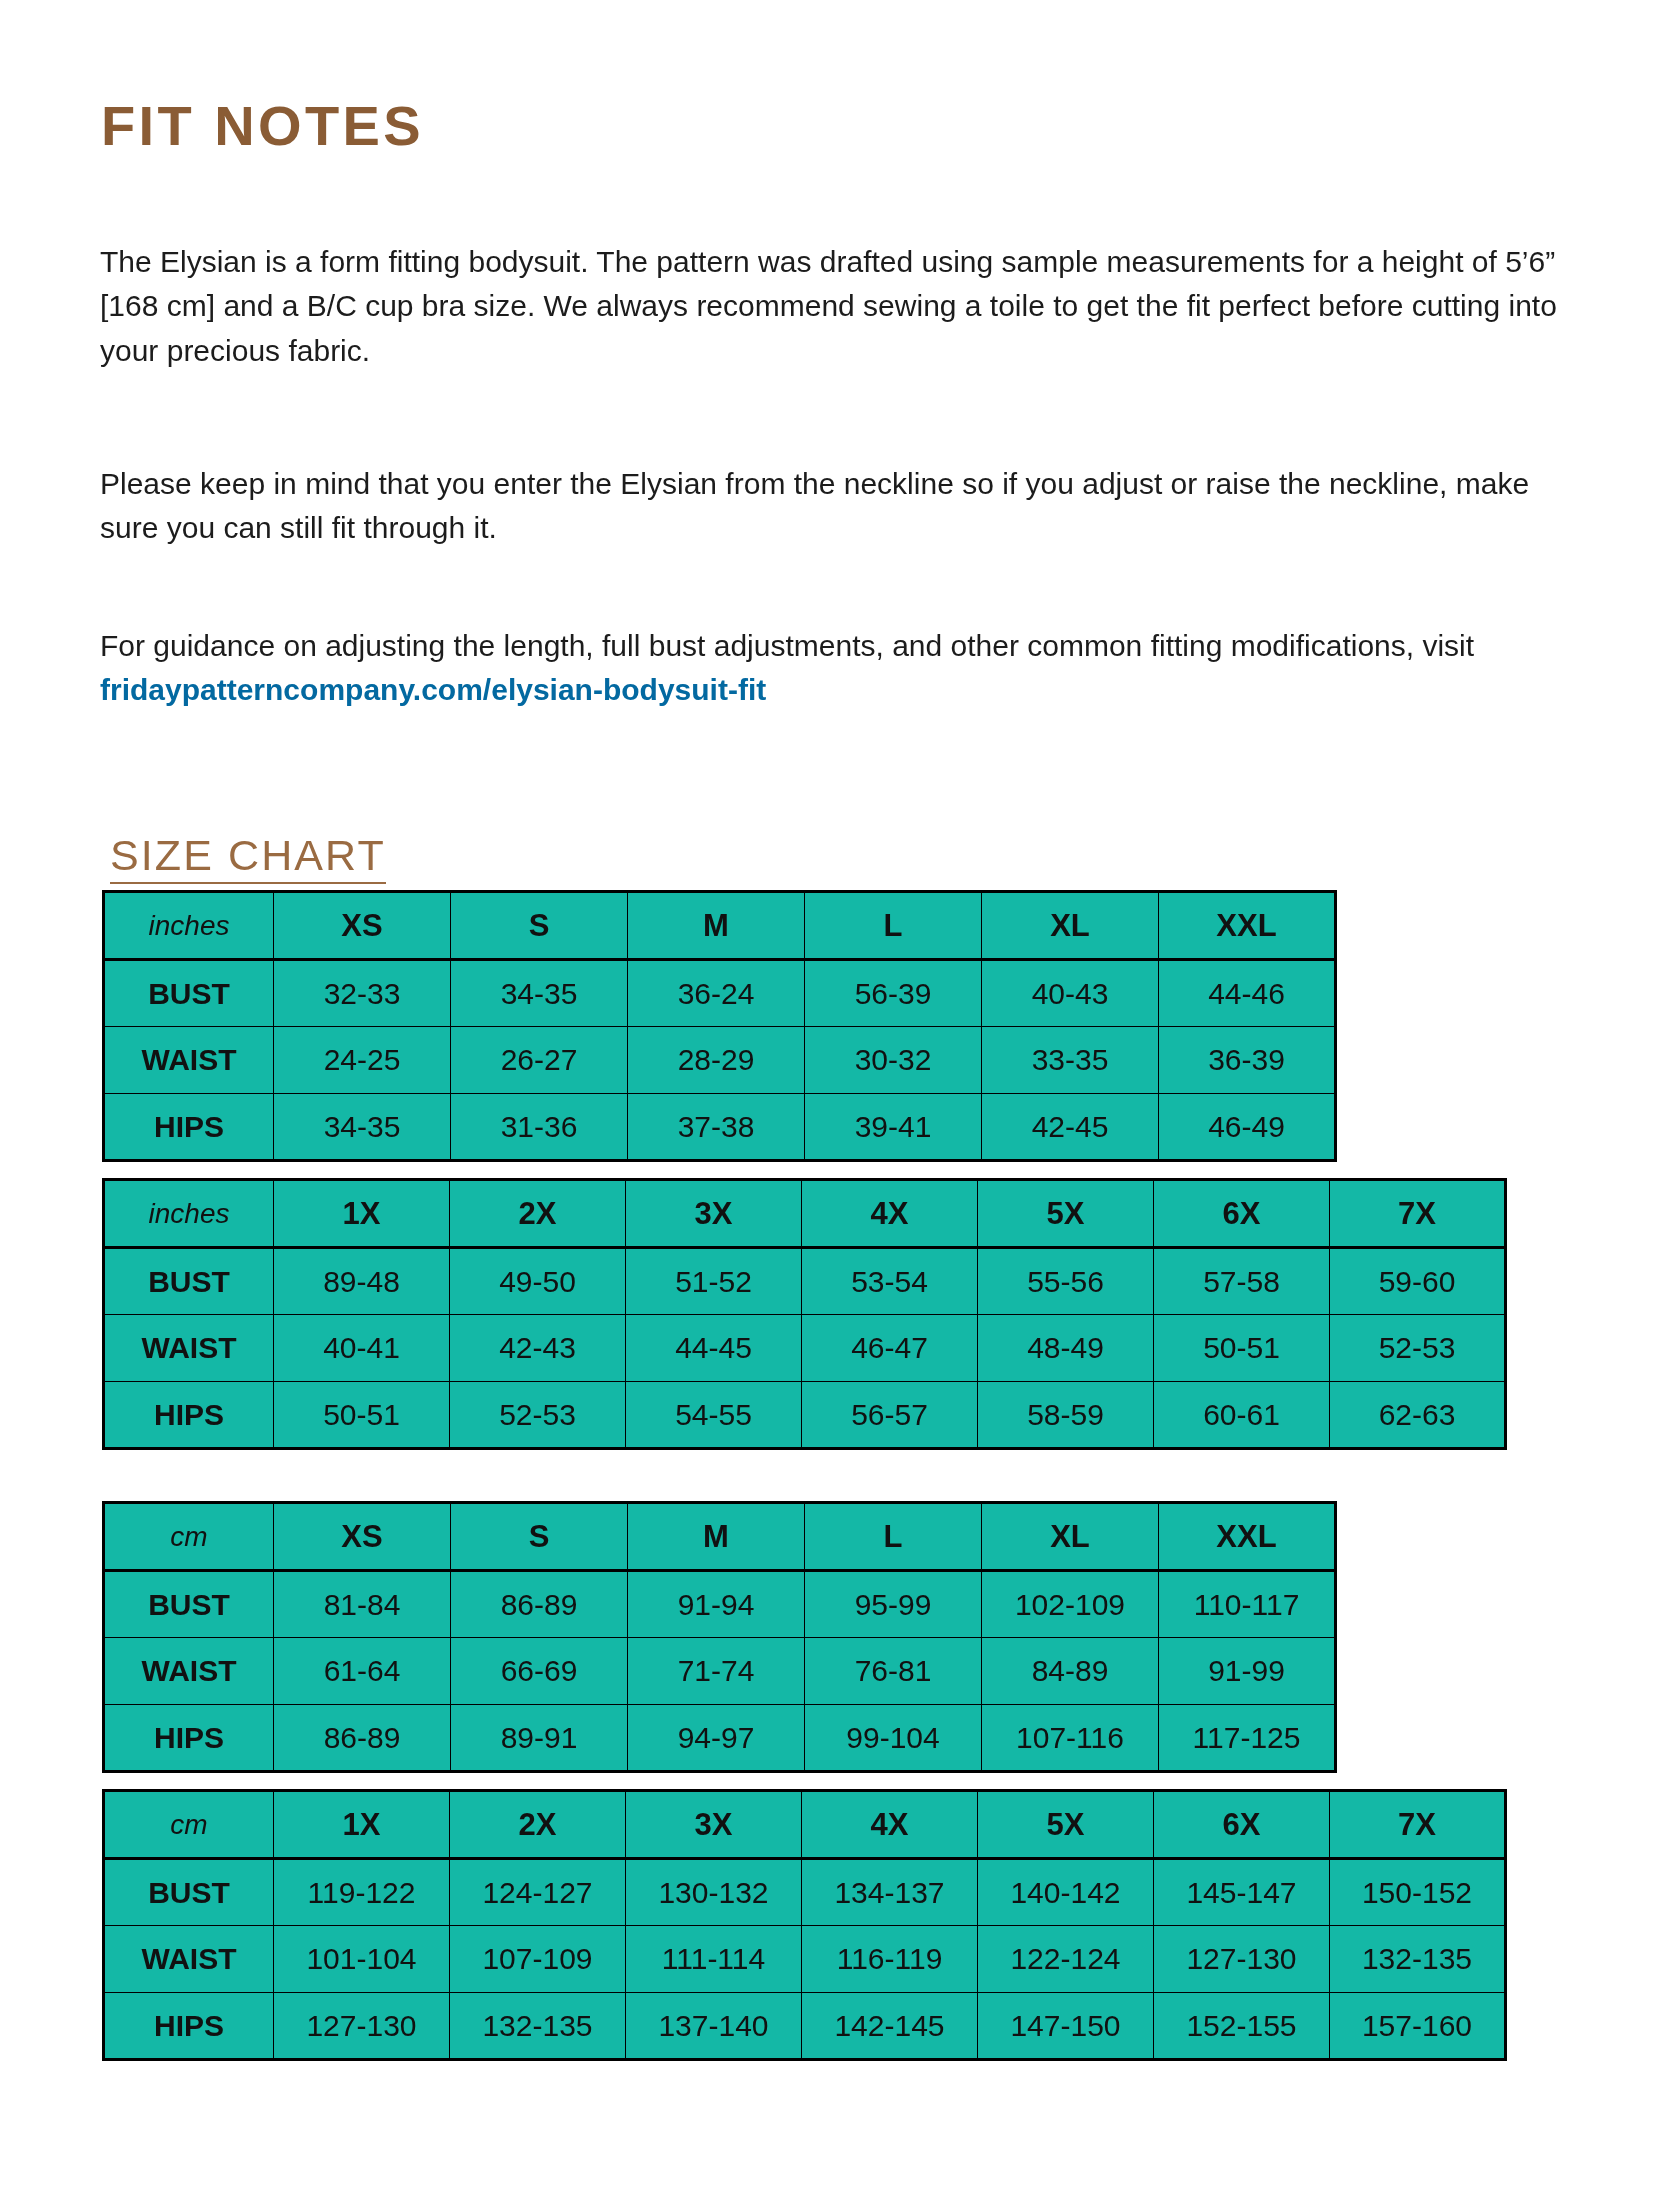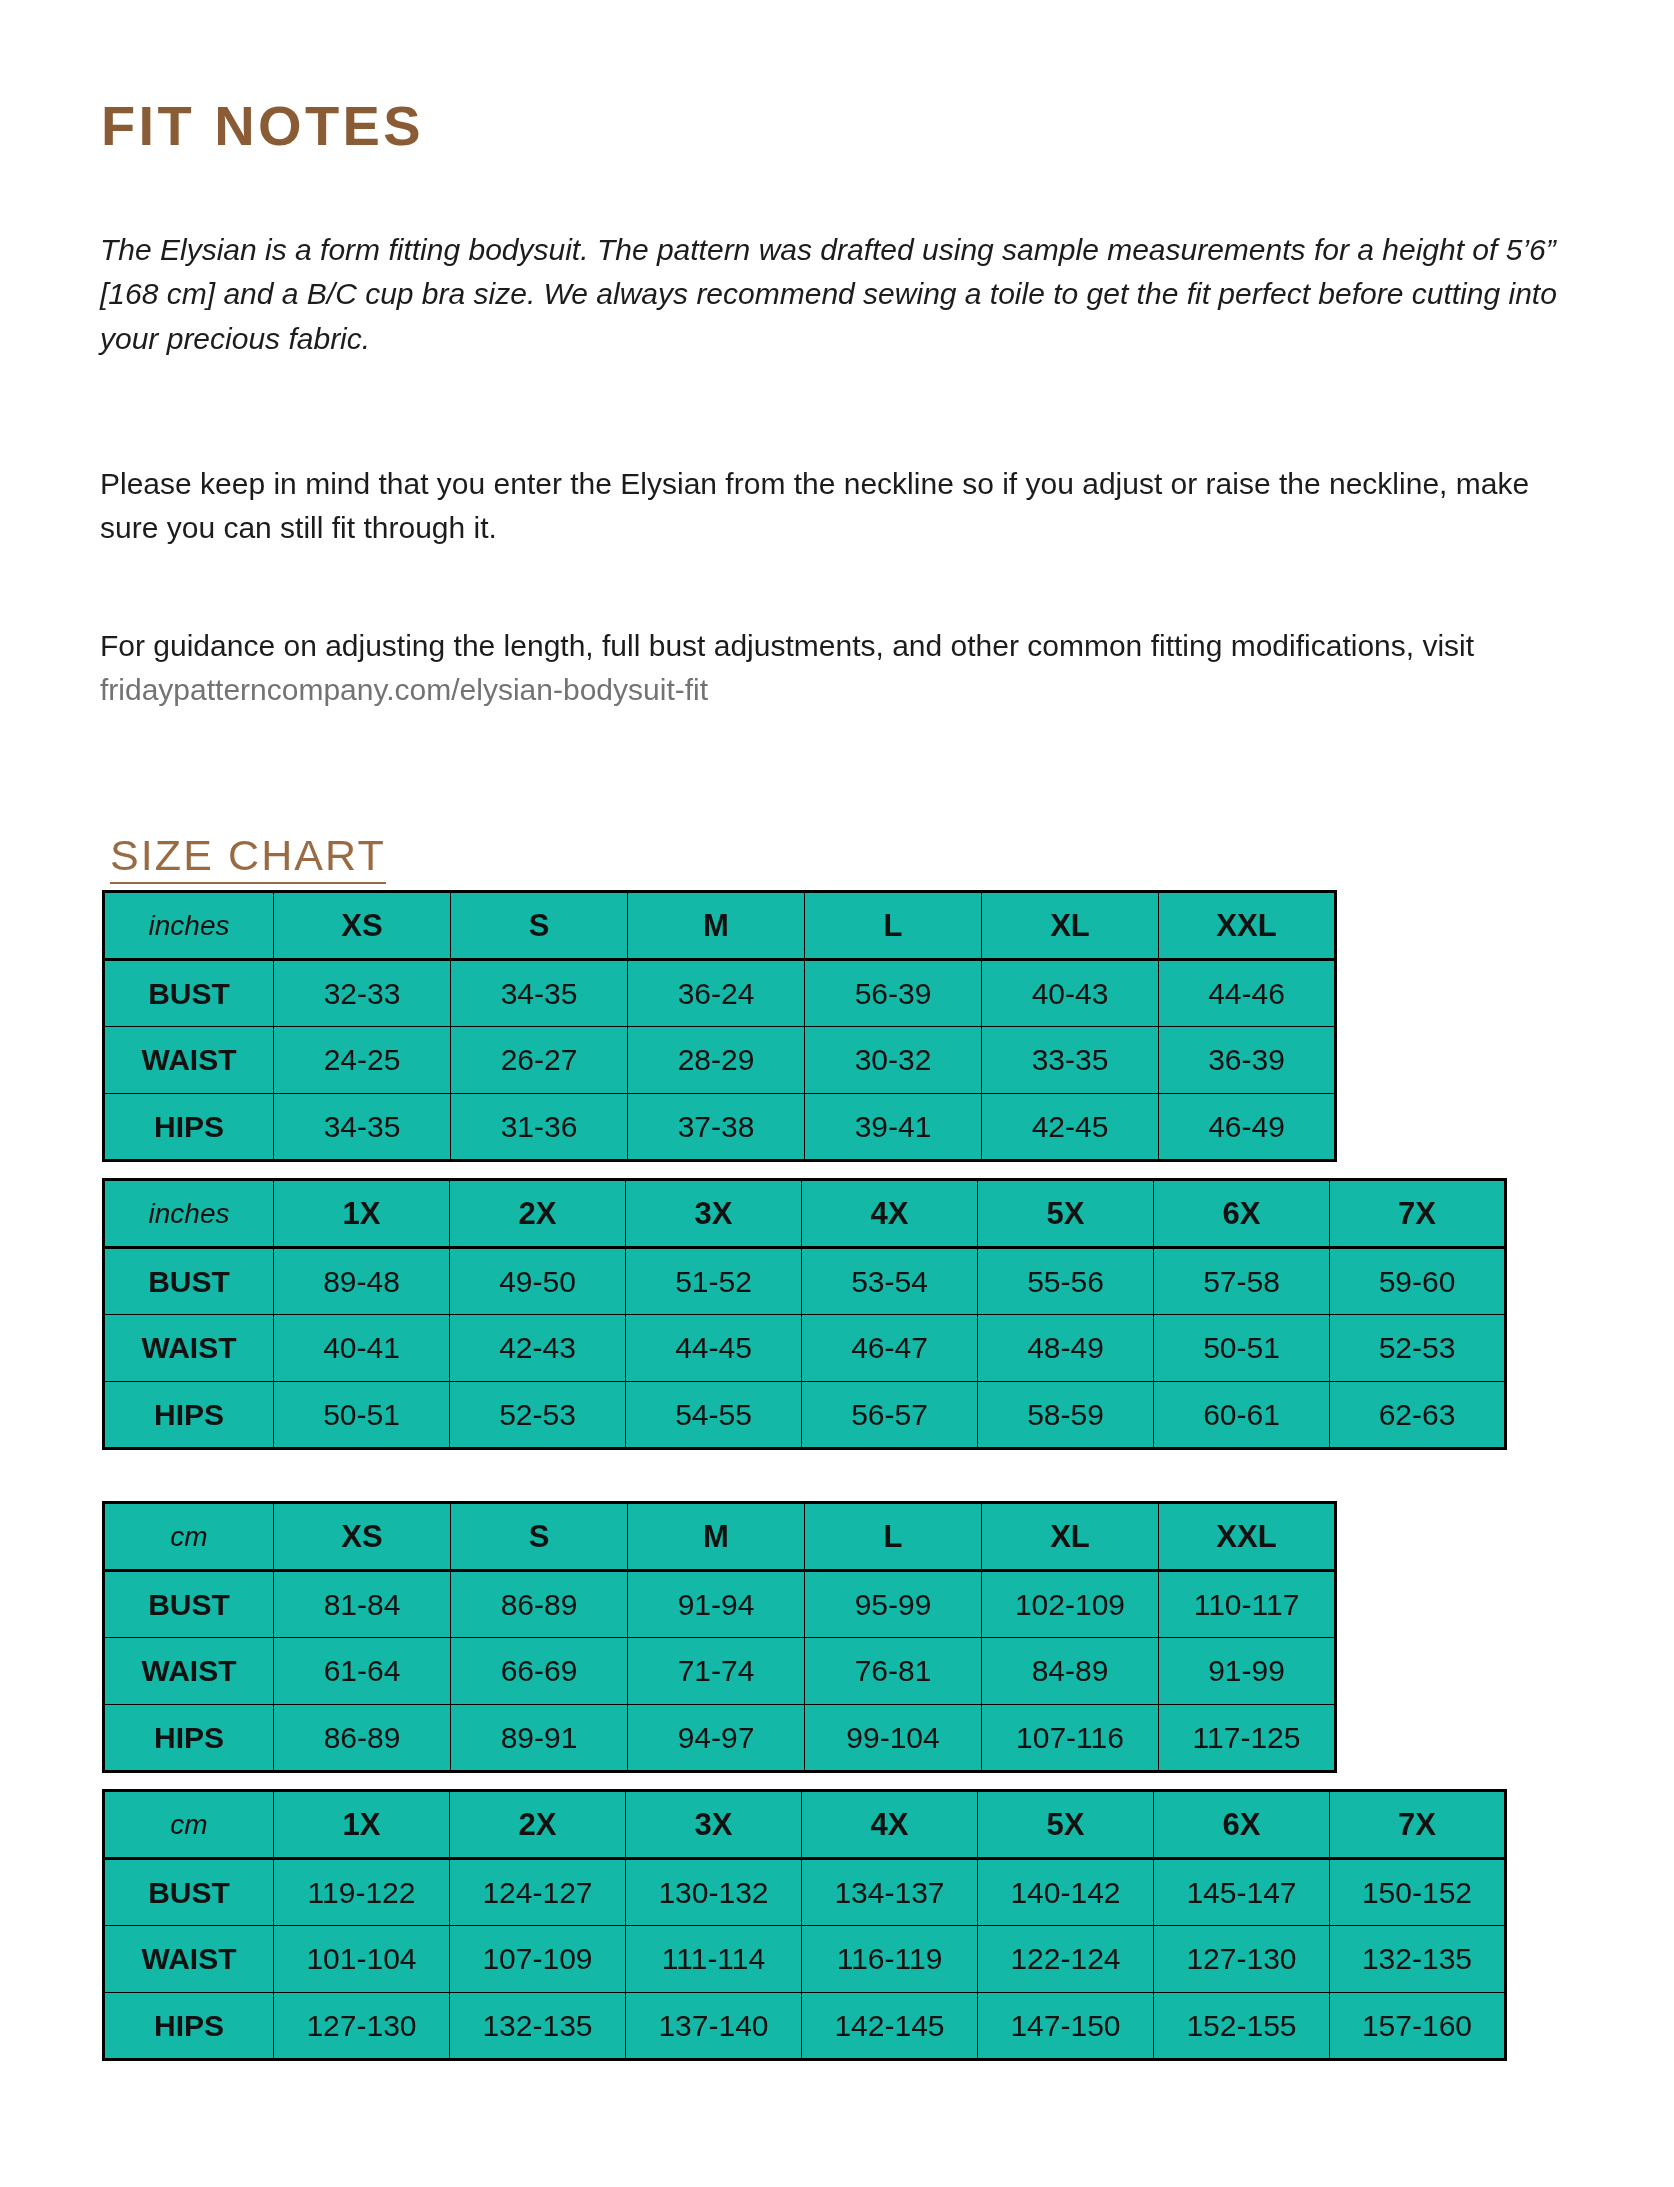--- a/index.html
+++ b/index.html
@@ -55,28 +55,28 @@
   
   .body-block {
     position: absolute;
     left: 100px;
     width: 1477px;
     font-size: 30px;
     line-height: 1.48;
     color: #1c1c1c;
     font-weight: 400;
   }
-  #para-1 { top: 198px; font-style: italic; }
+  #para-1 { top: 210px; }
   #para-2 { top: 432px; }
   #para-3 { top: 594px; }
 
   .body-block b,
   .url-strong {
-    font-weight: normal;
-    color: #737373;
+    font-weight: bold;
+    color: #0369a1;
   }
 
   
   .size-table {
     position: absolute;
     border-collapse: collapse;
     table-layout: fixed;
     border: 3.9px solid #000000;
     background: #14b8a6;
   }

